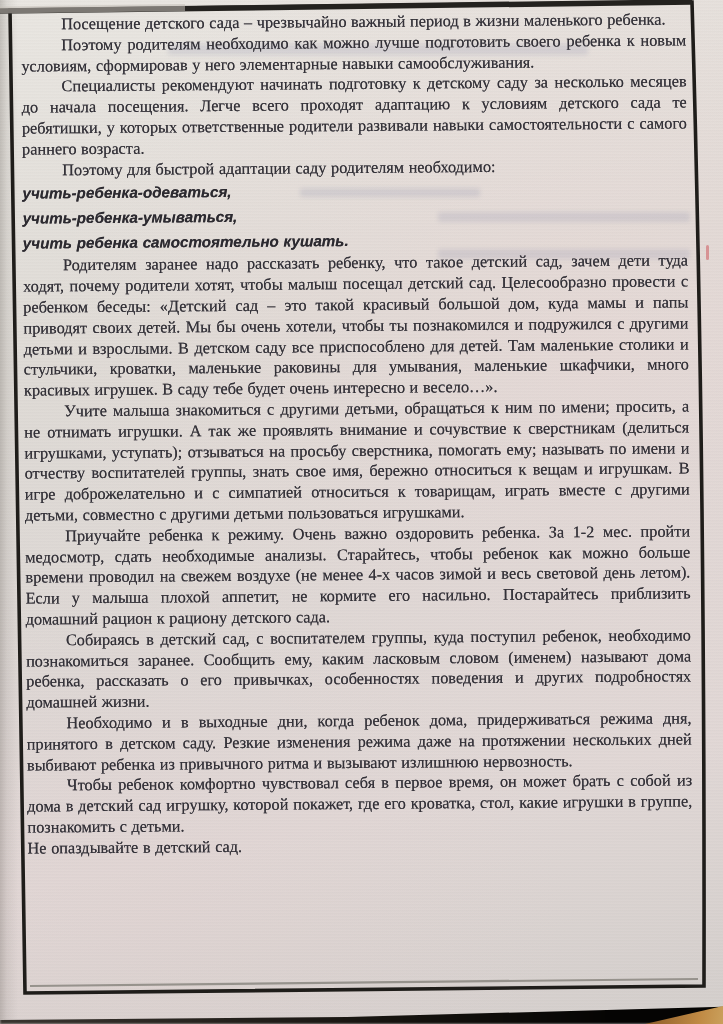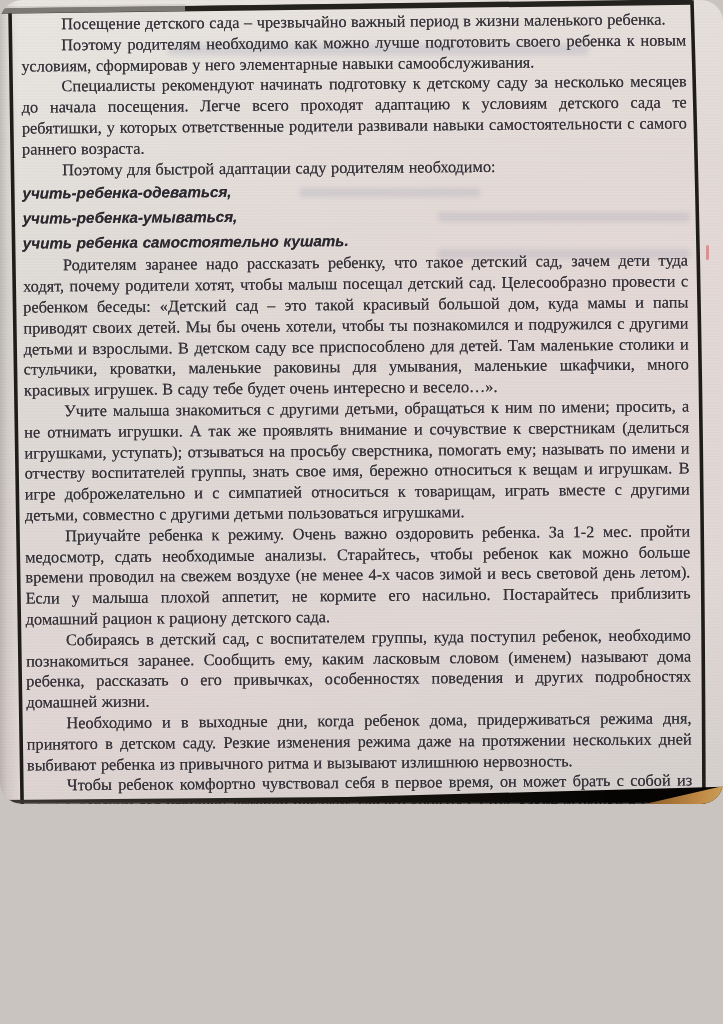--- a/index.html
+++ b/index.html
@@ -3,28 +3,27 @@
 <meta charset="utf-8">
 <style>
   html, body {
     margin: 0; padding: 0;
     width: 723px; height: 1024px;
     font-family: "Liberation Serif", serif;
     background: #c9c4c0;
   }
   .photo {
     position: relative;
-    width: 723px; height: 804px;
+    width: 723px; height: 1024px;
     overflow: hidden;
     background:
       linear-gradient(90deg, rgba(95,90,84,0.28) 0px, rgba(95,90,84,0.10) 7px, rgba(95,90,84,0) 18px),
       radial-gradient(140% 85% at 82% 32%, rgba(238,214,214,0.38) 0%, rgba(238,214,214,0) 55%),
       radial-gradient(120% 70% at 20% 90%, rgba(225,205,205,0.25) 0%, rgba(225,205,205,0) 50%),
       linear-gradient(168deg, #e9e6e1 0%, #dedad5 32%, #ddd7d4 58%, #e0d7d5 76%, #d3cecb 100%);
-    border-radius: 22px;
   }
   .texture {
     position: absolute; inset: 0;
     background: repeating-linear-gradient(0deg, rgba(255,255,255,0.03) 0 1px, rgba(0,0,0,0.012) 2px 3px);
     pointer-events: none;
   }
   svg.frame { position: absolute; left: 0; top: 0; }
   .text-block {
     position: absolute;
     left: 21px; top: 12px;

